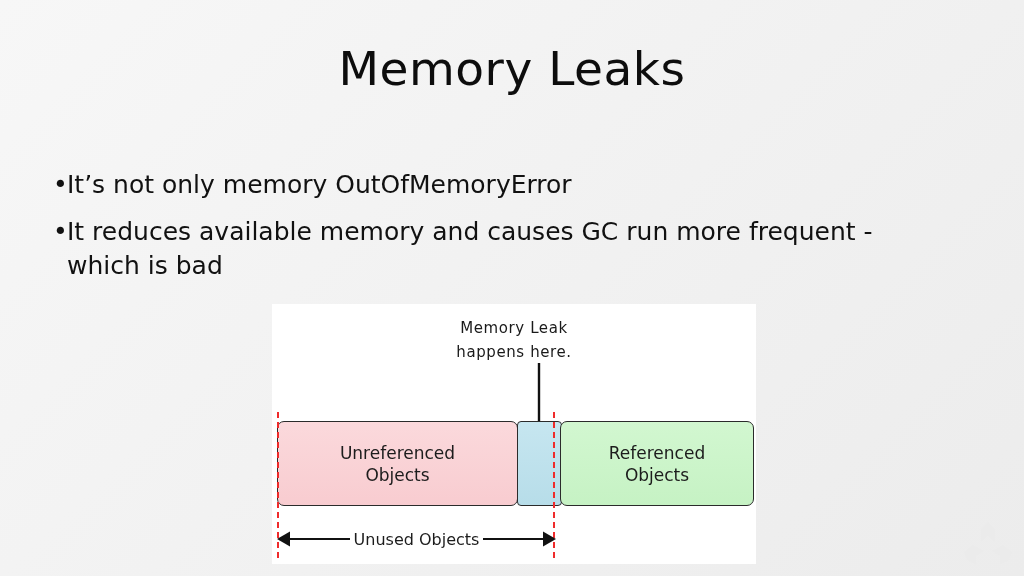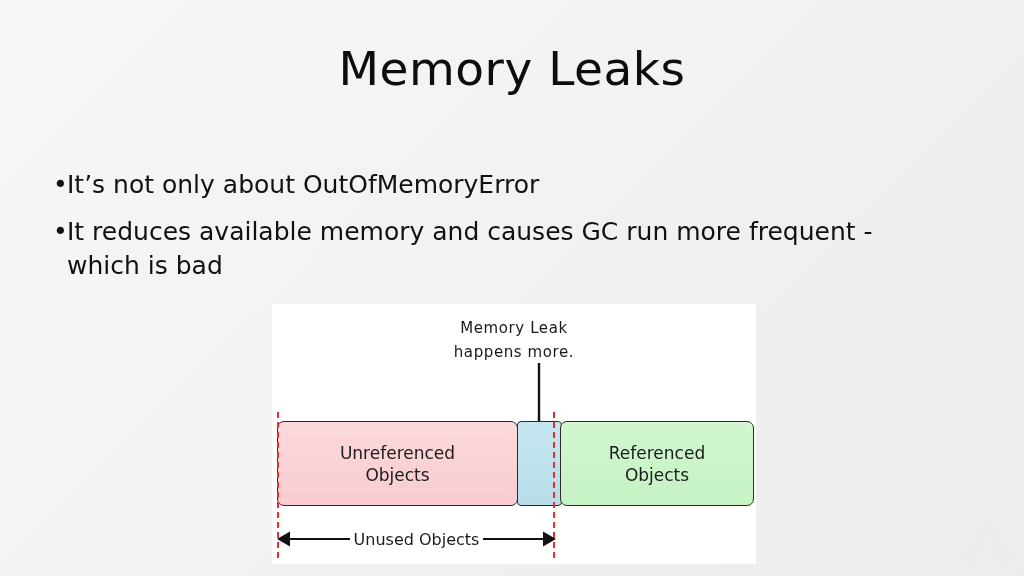--- a/index.html
+++ b/index.html
@@ -199,35 +199,35 @@
 <body>
 
 <div id="slide">
 
   <div id="slide-title">Memory Leaks</div>
 
   <div id="bullet-list">
 
     <div class="bullet-item">
       <span class="bullet-dot">•</span>
-      <span class="bullet-text">It’s not only about OutOfMemoryError</span>
+      <span class="bullet-text">It’s not only memory OutOfMemoryError</span>
     </div>
 
     <div class="bullet-item">
       <span class="bullet-dot">•</span>
       <span class="bullet-text">It reduces available memory and causes GC run more frequent - which is bad</span>
     </div>
 
   </div>
 
   <div id="diagram-panel">
 
     <div id="leak-caption">
       <span class="cap-line">Memory Leak</span>
-      <span class="cap-line">happens more.</span>
+      <span class="cap-line">happens here.</span>
     </div>
 
     <svg id="leak-arrow" viewBox="0 0 18 100">
       <line x1="9" y1="0" x2="9" y2="84" stroke="#111111" stroke-width="2.4"></line>
       <polygon points="9,99 2.2,79 15.8,79" fill="#111111"></polygon>
     </svg>
 
     <div id="memory-bar">
       <div class="mem-seg" id="seg-unreferenced">
         <div>

